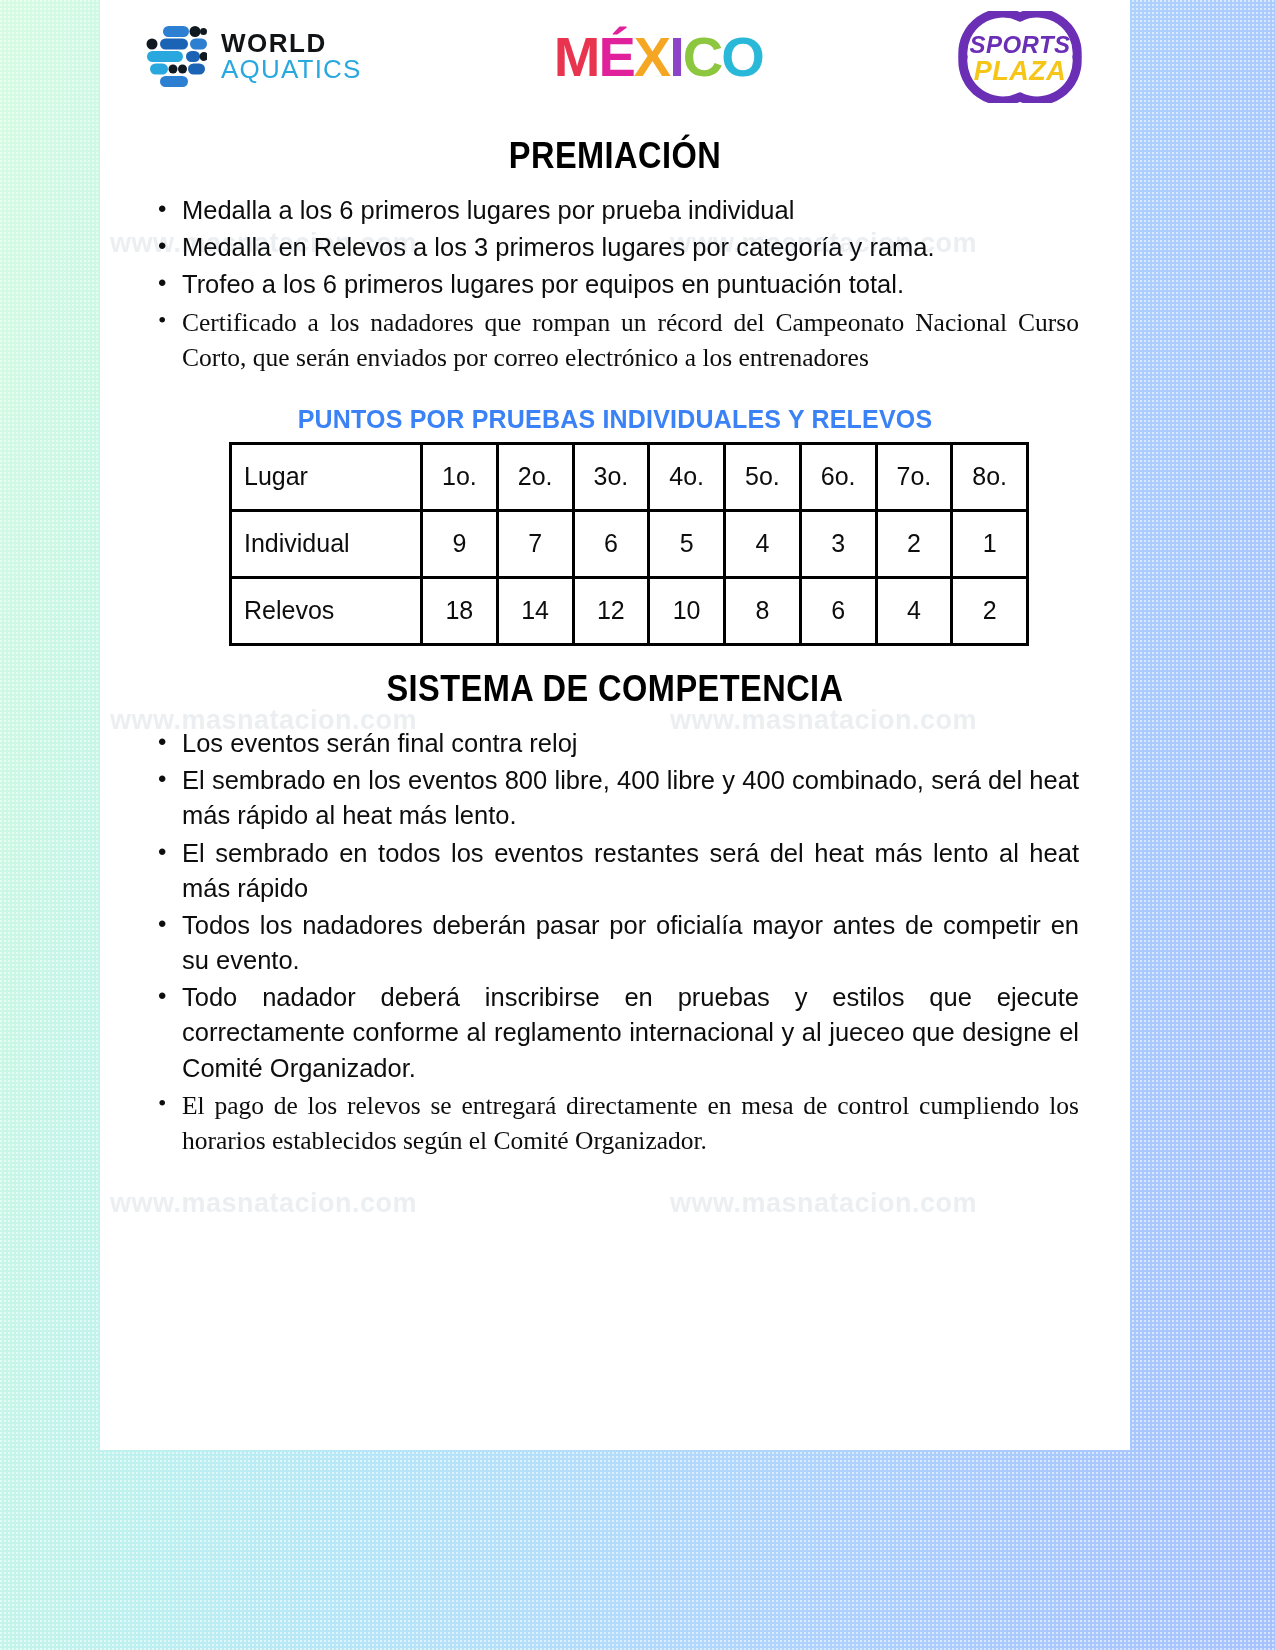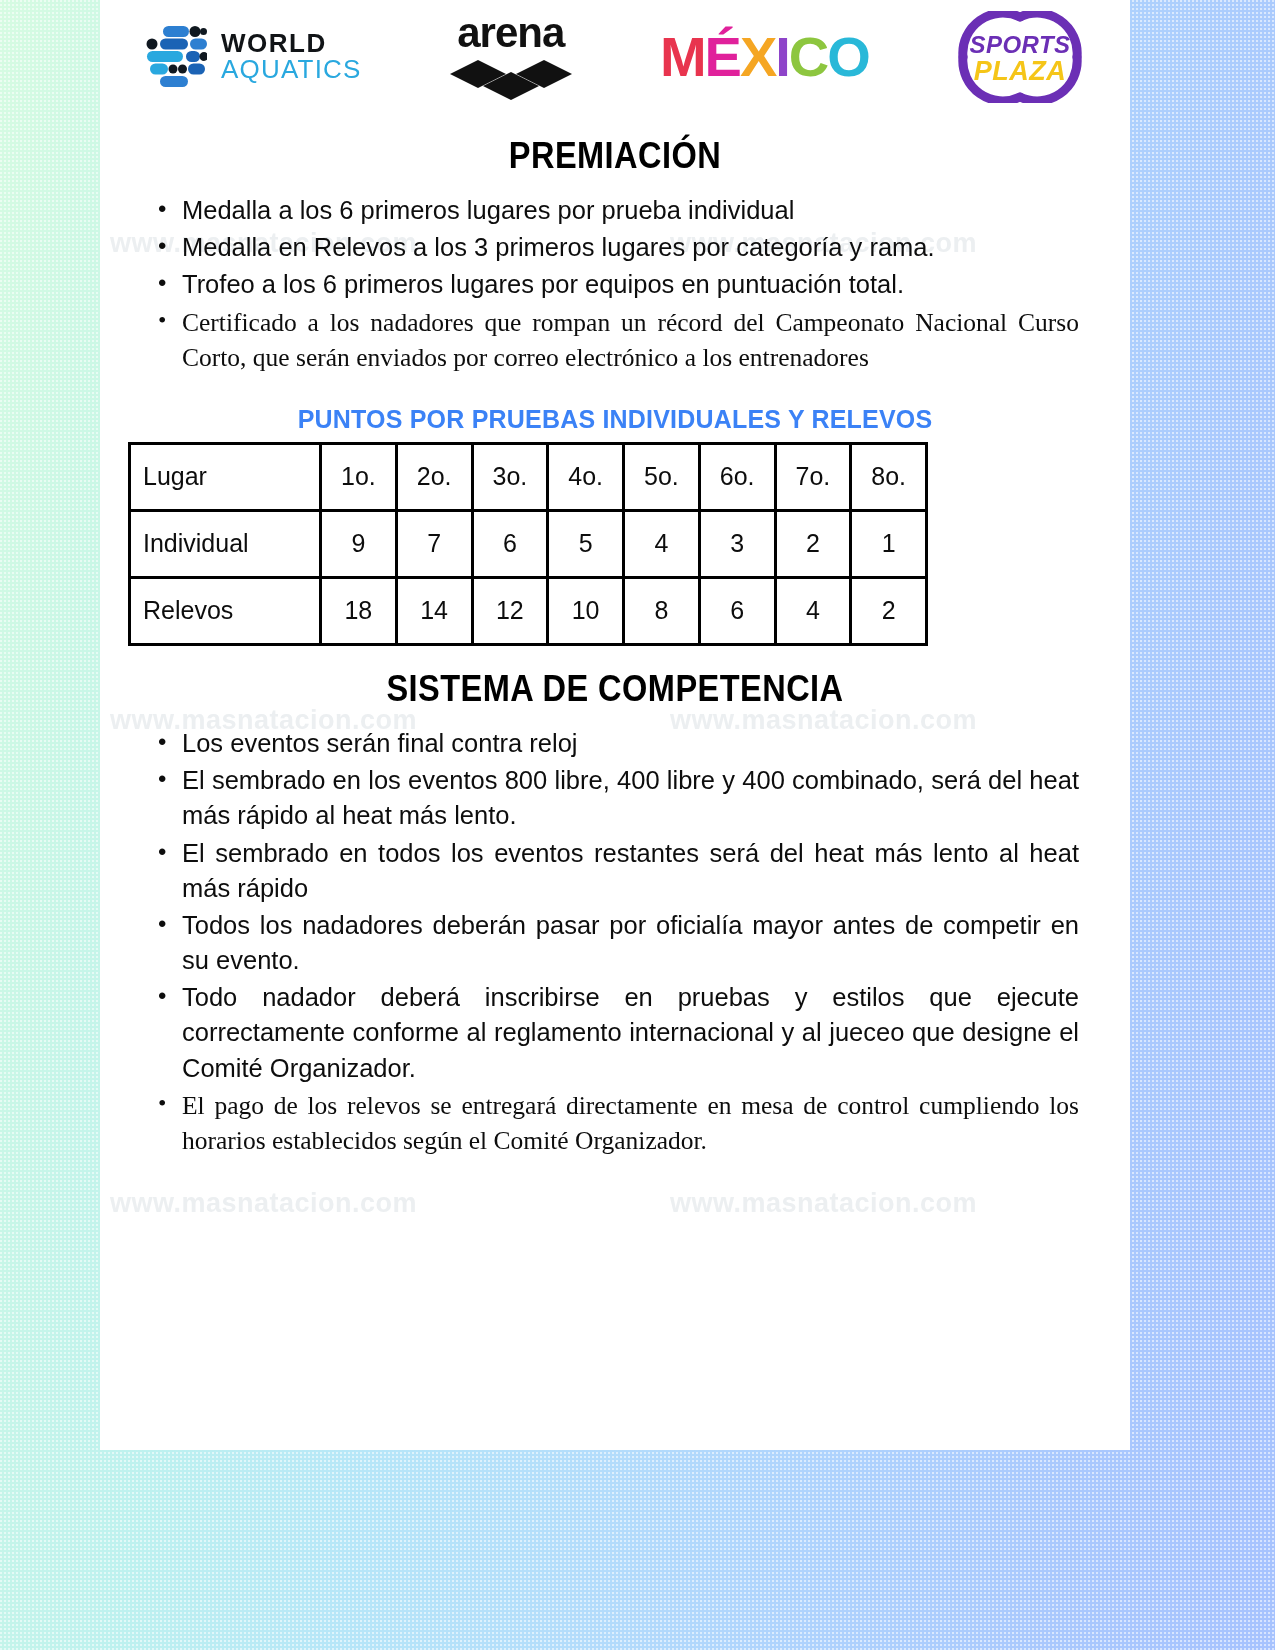--- a/index.html
+++ b/index.html
@@ -196,20 +196,21 @@
     text-align: center;
     font-family: "Liberation Sans", sans-serif;
     font-weight: 700;
     font-size: 25px;
     letter-spacing: 0.2px;
     color: #3b82f6;
     margin: 30px 0 8px 0;
   }
   .points-table-wrap {
     display: flex;
+    justify-content: center;
     padding-left: 28px;
   }
   table.points {
     border-collapse: collapse;
     width: 800px;
     table-layout: fixed;
   }
   table.points td {
     border: 3px solid #000000;
     height: 62px;
@@ -262,28 +263,20 @@
           <circle cx="37.5" cy="45" r="4.5" fill="#101820"></circle>
           <rect x="43" y="39.5" width="17" height="11" rx="5.5" fill="#1b63b5"></rect>
           <rect x="15" y="52" width="28" height="11" rx="5.5" fill="#2d7fd1"></rect>
         </svg>
         <div class="wa-text">
           <div class="wa-world">WORLD</div>
           <div class="wa-aquatics">AQUATICS</div>
         </div>
       </div>
 
-      <div class="arena-logo">
-        <div class="arena-word">arena</div>
-        <svg class="arena-mark" viewBox="0 0 126 46">
-          <polygon points="2,20 30,6 58,20 30,34" fill="#111111"></polygon>
-          <polygon points="68,20 96,6 124,20 96,34" fill="#111111"></polygon>
-          <polygon points="35,32 63,18 91,32 63,46" fill="#111111"></polygon>
-        </svg>
-      </div>
 
       <div class="mx-logo">
         <span class="mx-letter" style="color:#e8344e">M</span>
         <span class="mx-letter" style="color:#e0219b">É</span>
         <span class="mx-letter" style="color:#f5a623">X</span>
         <span class="mx-letter" style="color:#8e44c9">I</span>
         <span class="mx-letter" style="color:#8dc63f">C</span>
         <span class="mx-letter" style="color:#29b8d8">O</span>
       </div>
 

